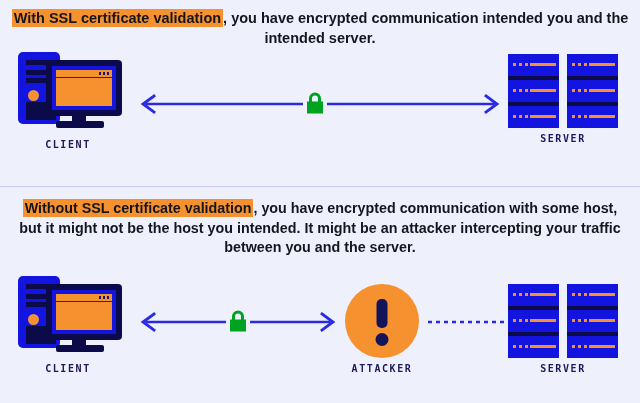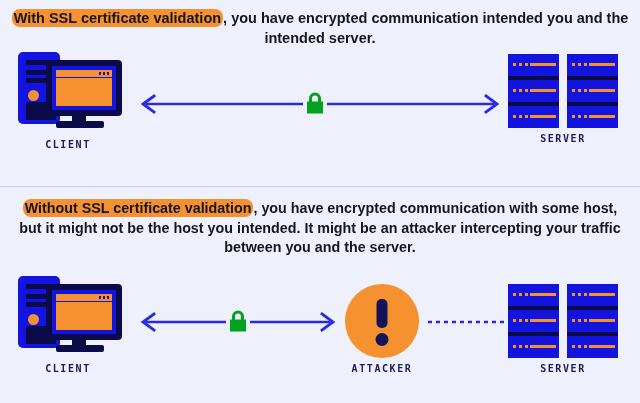--- a/index.html
+++ b/index.html
@@ -33,21 +33,20 @@
     line-height: 1.38;
     padding: 0 10px;
     box-sizing: border-box;
   }
   .caption-top    { padding-top: 8px; }
   .caption-bottom { padding-top: 12px; font-size: 14.3px; }
   .hl {
     background: #f5912e;
     padding: 1px 2px;
     box-decoration-break: clone;
-    border-radius: 8px;
     -webkit-box-decoration-break: clone;
   }
 
   
   .stage {
     position: relative;
     width: 640px;
   }
   .stage-top    { height: 112px; }
   .stage-bottom { height: 120px; }

